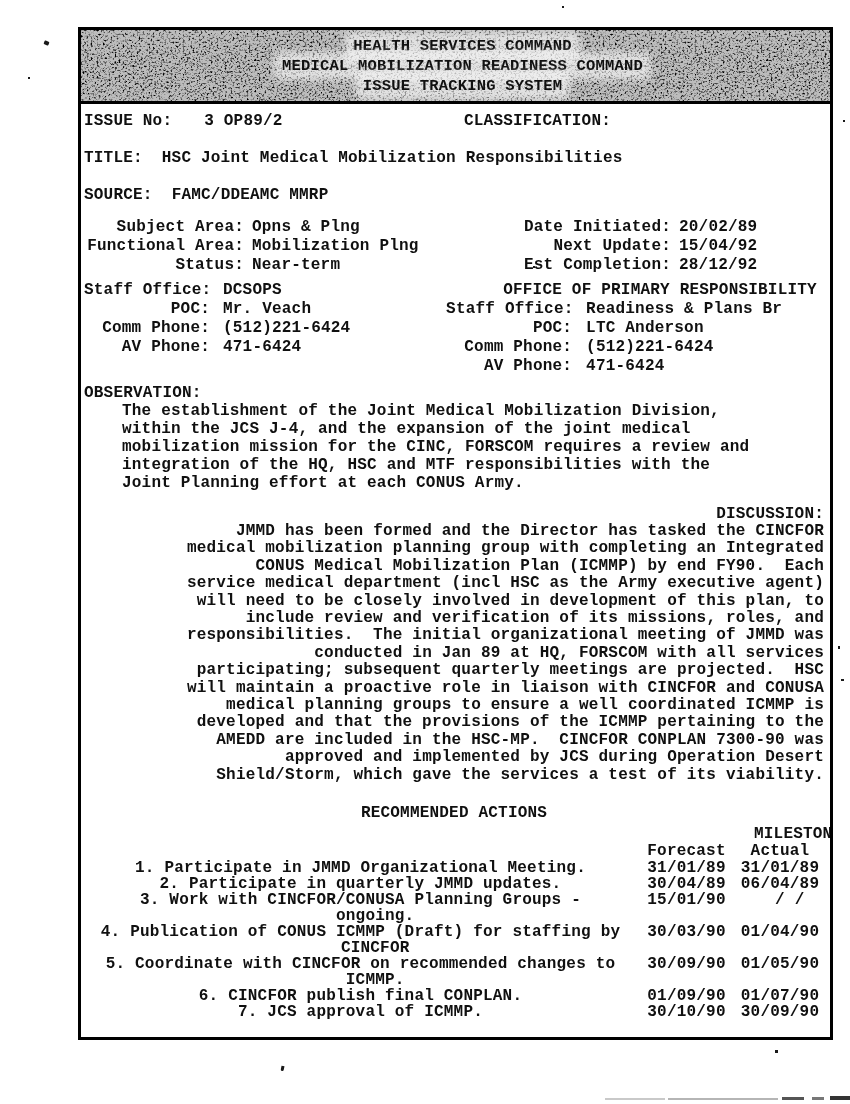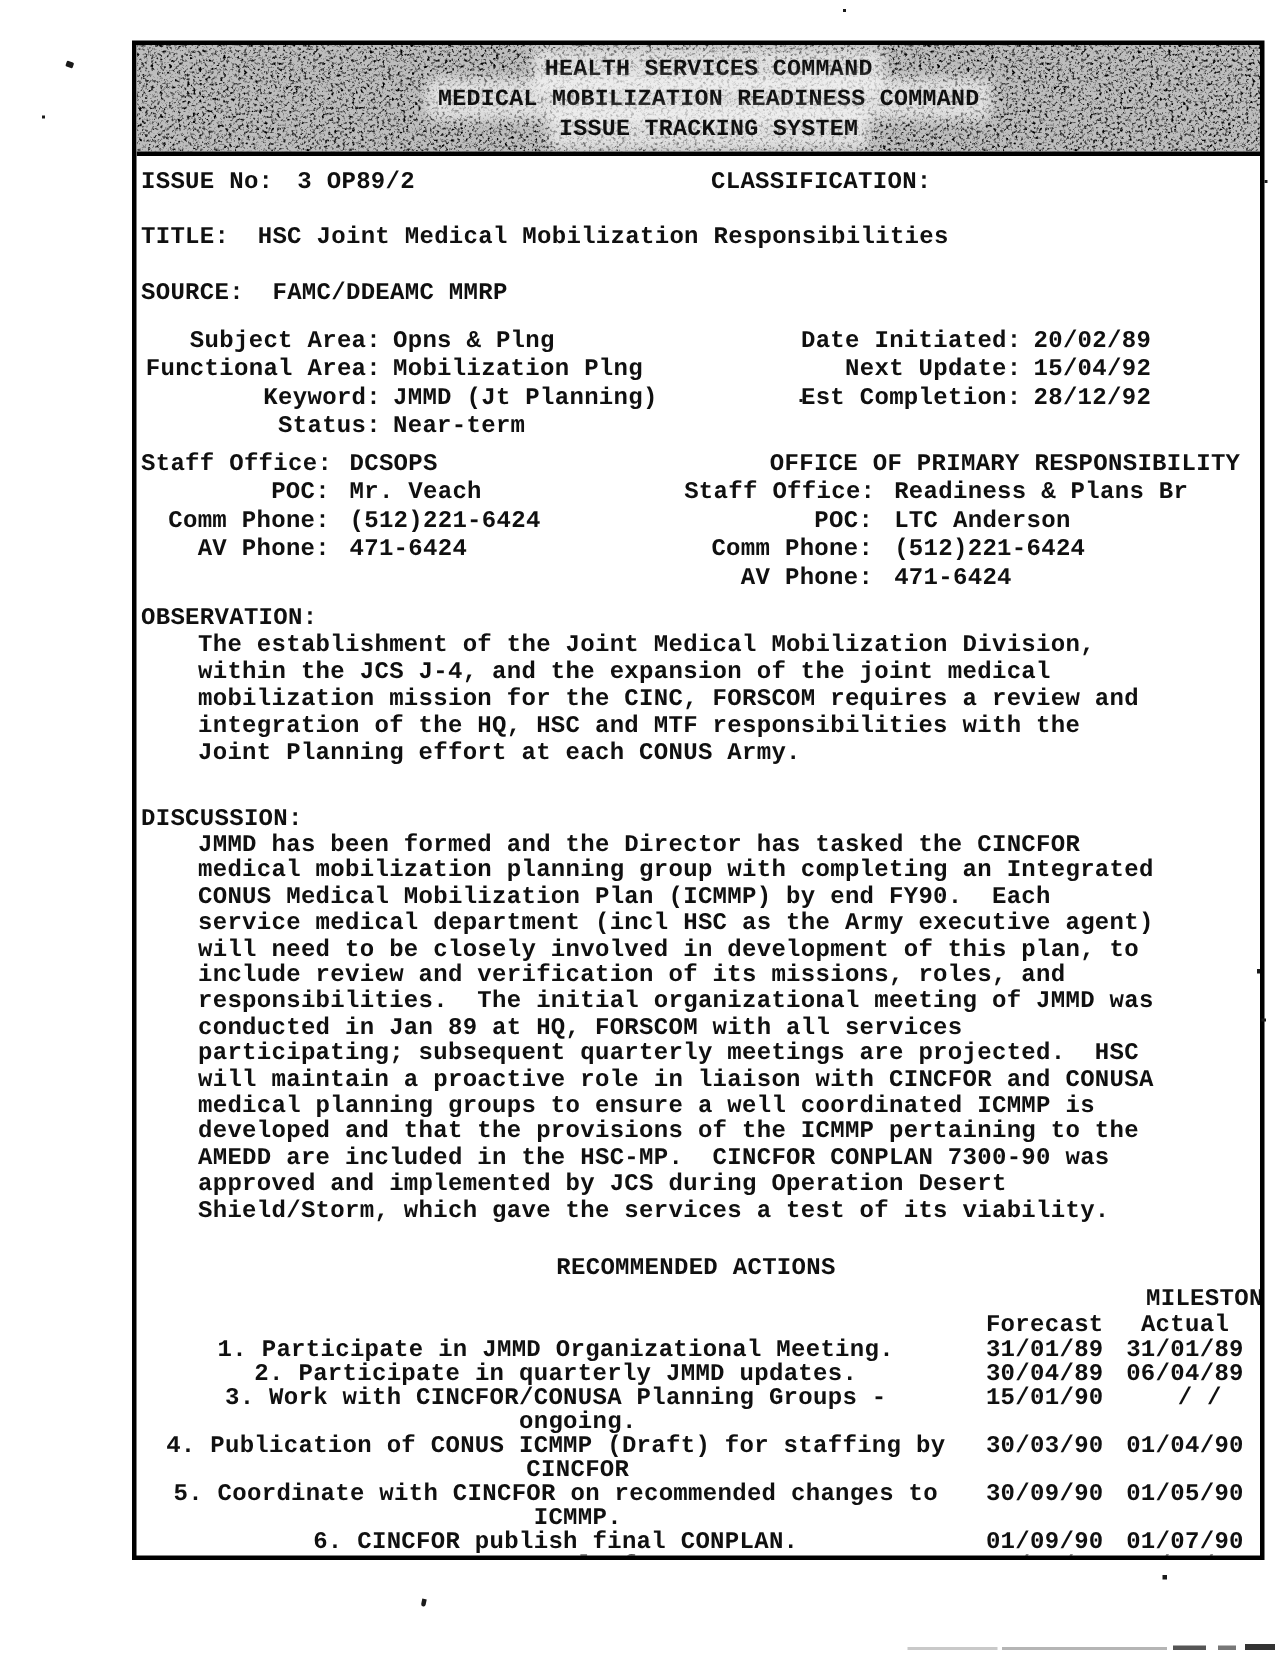--- a/index.html
+++ b/index.html
@@ -2,52 +2,52 @@
 <html><head>
 <meta charset="utf-8">
 <style>
   html,body{margin:0;padding:0;}
   body{
     width:850px;height:1104px;position:relative;background:#ffffff;
     font-family:"Liberation Mono","DejaVu Sans Mono",monospace;
     font-weight:700;color:#101010;overflow:hidden;
   }
   .doc-box{
-    position:absolute;left:88px;top:27px;width:749px;height:1007px;
+    position:absolute;left:78px;top:27px;width:749px;height:1007px;
     border:3px solid #000;background:#fff;overflow:hidden;
   }
   
   .band{position:relative;height:71px;border-bottom:3px solid #000;background:#bdbdbd;overflow:hidden;}
   .band svg{position:absolute;left:0;top:0;width:100%;height:100%;}
   .band-text{position:relative;z-index:2;text-align:center;padding-top:6px;padding-left:14px;
     font-size:15.5px;line-height:20px;letter-spacing:.2px;}
   .band-text .hl{background:rgba(255,255,255,.55);box-shadow:0 0 7px 5px rgba(255,255,255,.55);
     padding:0 3px;border-radius:2px;}
   
   .content{padding:8px 6px 0 3px;font-size:16px;line-height:18px;letter-spacing:.2px;}
   .row-issue{display:grid;grid-template-columns:380px 1fr;}
-  .row-issue .val{margin-left:16px;}
+  .row-issue .val{margin-left:32px;}
   .row-title{margin-top:19px;}
   .row-title .val{margin-left:19px;}
   .row-source{margin-top:19px;}
   .row-source .val{margin-left:19px;}
   .meta{margin-top:14px;display:grid;grid-template-columns:380px 1fr;line-height:19px;}
   .kv{white-space:nowrap;}
   .kv .lab{display:inline-block;text-align:right;}
   .meta .col-l .lab{width:160px;margin-right:8px;}
   .meta .col-r .lab{width:207px;margin-right:8px;}
   .offices{margin-top:6px;display:flex;line-height:19px;}
   .office-l{width:340px;}
   .office-r{width:380px;margin-left:24px;}
   .office-title{text-align:center;}
   .office-r .office-title{padding-left:50px;}
   .office-l .lab{width:126px;margin-right:13px;}
   .office-r .lab{width:126px;margin-right:14px;}
   .para{margin-top:8px;}
-  .para.discussion{margin-top:26px;}
+  .para.discussion{margin-top:13px;text-align:right;}
   .para .para-lines{padding-left:38px;white-space:pre;}
   .para.discussion .para-lines{line-height:17.4px;}
   .actions-title{margin-top:20px;text-align:center;}
   .milestones-label{margin-top:4px;margin-left:629px;width:180px;text-align:center;line-height:17px;}
   .actions-grid{display:grid;grid-template-columns:553px 99px 1fr;line-height:17px;text-align:center;}
   .actions-grid.rows{line-height:16px;margin-top:0;}
   .actions-grid .c{white-space:pre;}
   .action-row{display:contents;}
   
   .art{position:absolute;background:#1a1a1a;}
@@ -95,21 +95,20 @@
     </div>
 
     <div class="row-title"><span>TITLE:</span><span class="val">HSC Joint Medical Mobilization Responsibilities</span></div>
 
     <div class="row-source"><span>SOURCE:</span><span class="val">FAMC/DDEAMC MMRP</span></div>
 
     <div class="meta">
       <div class="col-l">
         <div class="kv"><span class="lab">Subject Area:</span><span>Opns &amp; Plng</span></div>
         <div class="kv"><span class="lab">Functional Area:</span><span>Mobilization Plng</span></div>
-        <div class="kv"><span class="lab">Keyword:</span><span>JMMD (Jt Planning)</span></div>
         <div class="kv"><span class="lab">Status:</span><span>Near-term</span></div>
       </div>
       <div class="col-r">
         <div class="kv"><span class="lab">Date Initiated:</span><span>20/02/89</span></div>
         <div class="kv"><span class="lab">Next Update:</span><span>15/04/92</span></div>
         <div class="kv"><span class="lab">Est Completion:</span><span>28/12/92</span></div>
       </div>
     </div>
 
     <div class="offices">

